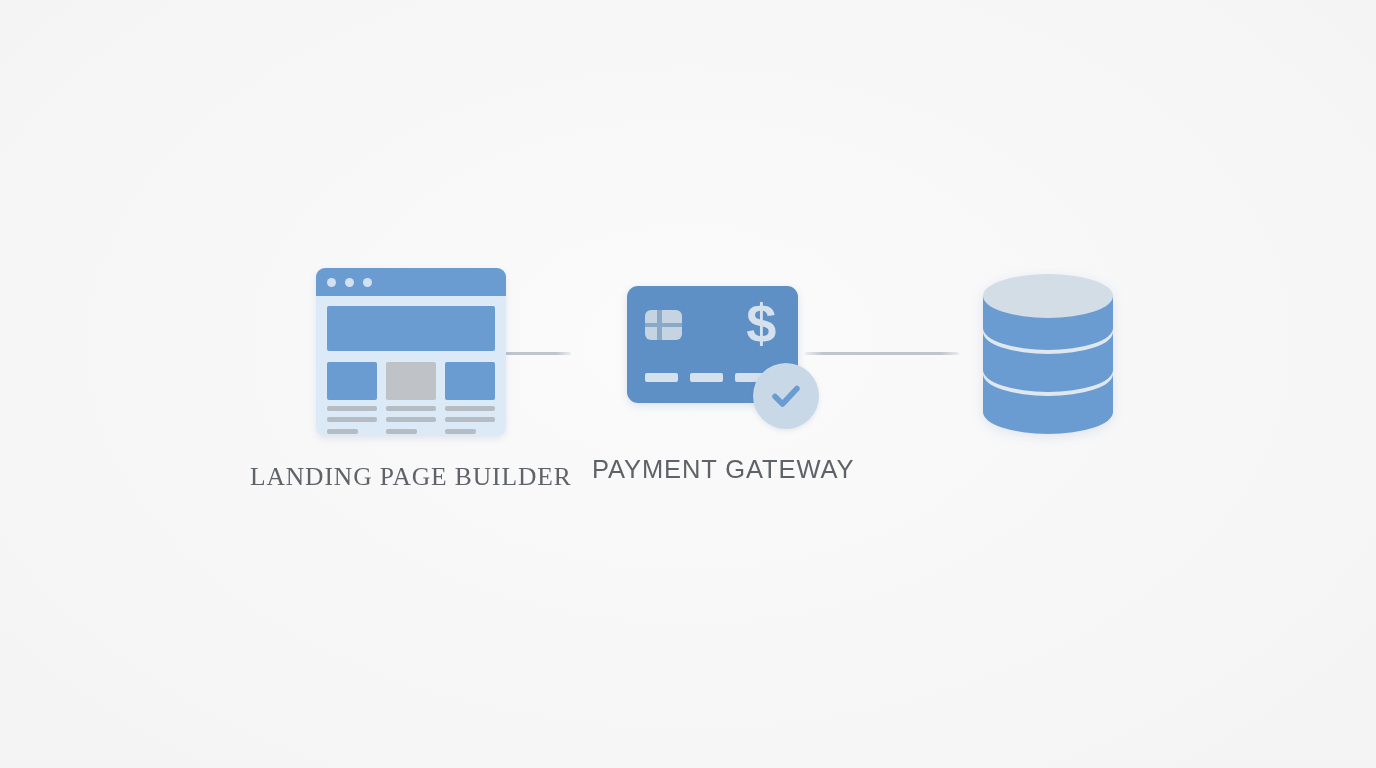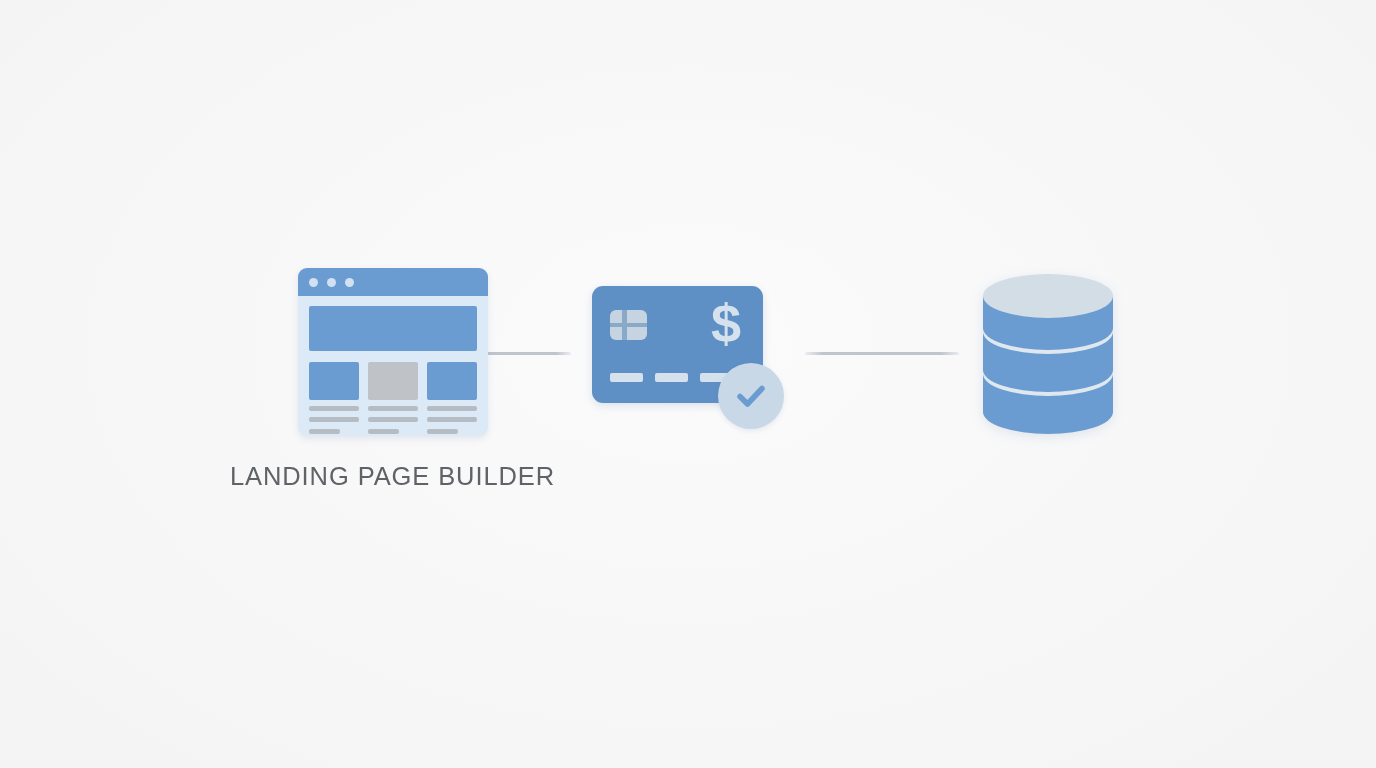--- a/index.html
+++ b/index.html
@@ -216,21 +216,21 @@
 <body>
 
 <div class="page-bg"></div>
 
 <div class="flow">
 
   <div class="connector" id="connector-1"></div>
 
   <div class="connector" id="connector-2"></div>
 
-  <div class="node" style="left:230px; top:268px;">
+  <div class="node" style="left:250px; top:268px;font-family:Liberation Serif, serif;">
     <div class="node-icon">
       <div class="browser">
         <div class="browser-titlebar">
           <span class="browser-dot"></span>
           <span class="browser-dot"></span>
           <span class="browser-dot"></span>
         </div>
         <div class="browser-body">
           <div class="browser-hero"></div>
           <div class="browser-cols">
@@ -271,20 +271,21 @@
             <span class="card-dash"></span>
           </div>
         </div>
         <div class="card-badge">
           <svg width="40" height="40" viewBox="0 0 40 40" aria-hidden="true">
             <path d="M9 20.5 L16.5 28 L31 12.5" fill="none" stroke="#6a9bd1" stroke-width="5.5" stroke-linecap="round" stroke-linejoin="round"></path>
           </svg>
         </div>
       </div>
     </div>
+    <div class="node-label">PAYMENT GATEWAY</div>
   </div>
 
   <div class="node" style="left:979px; top:270px;">
     <div class="node-icon">
       <div class="db">
         <svg width="138" height="168" viewBox="0 0 138 168" aria-hidden="true">
 
           <path d="M4 104 L4 142 A65 22 0 0 0 134 142 L134 104 Z" fill="#6a9bd1"></path>
           <ellipse cx="69" cy="104" rx="65" ry="22" fill="#dfe8ef"></ellipse>
 

